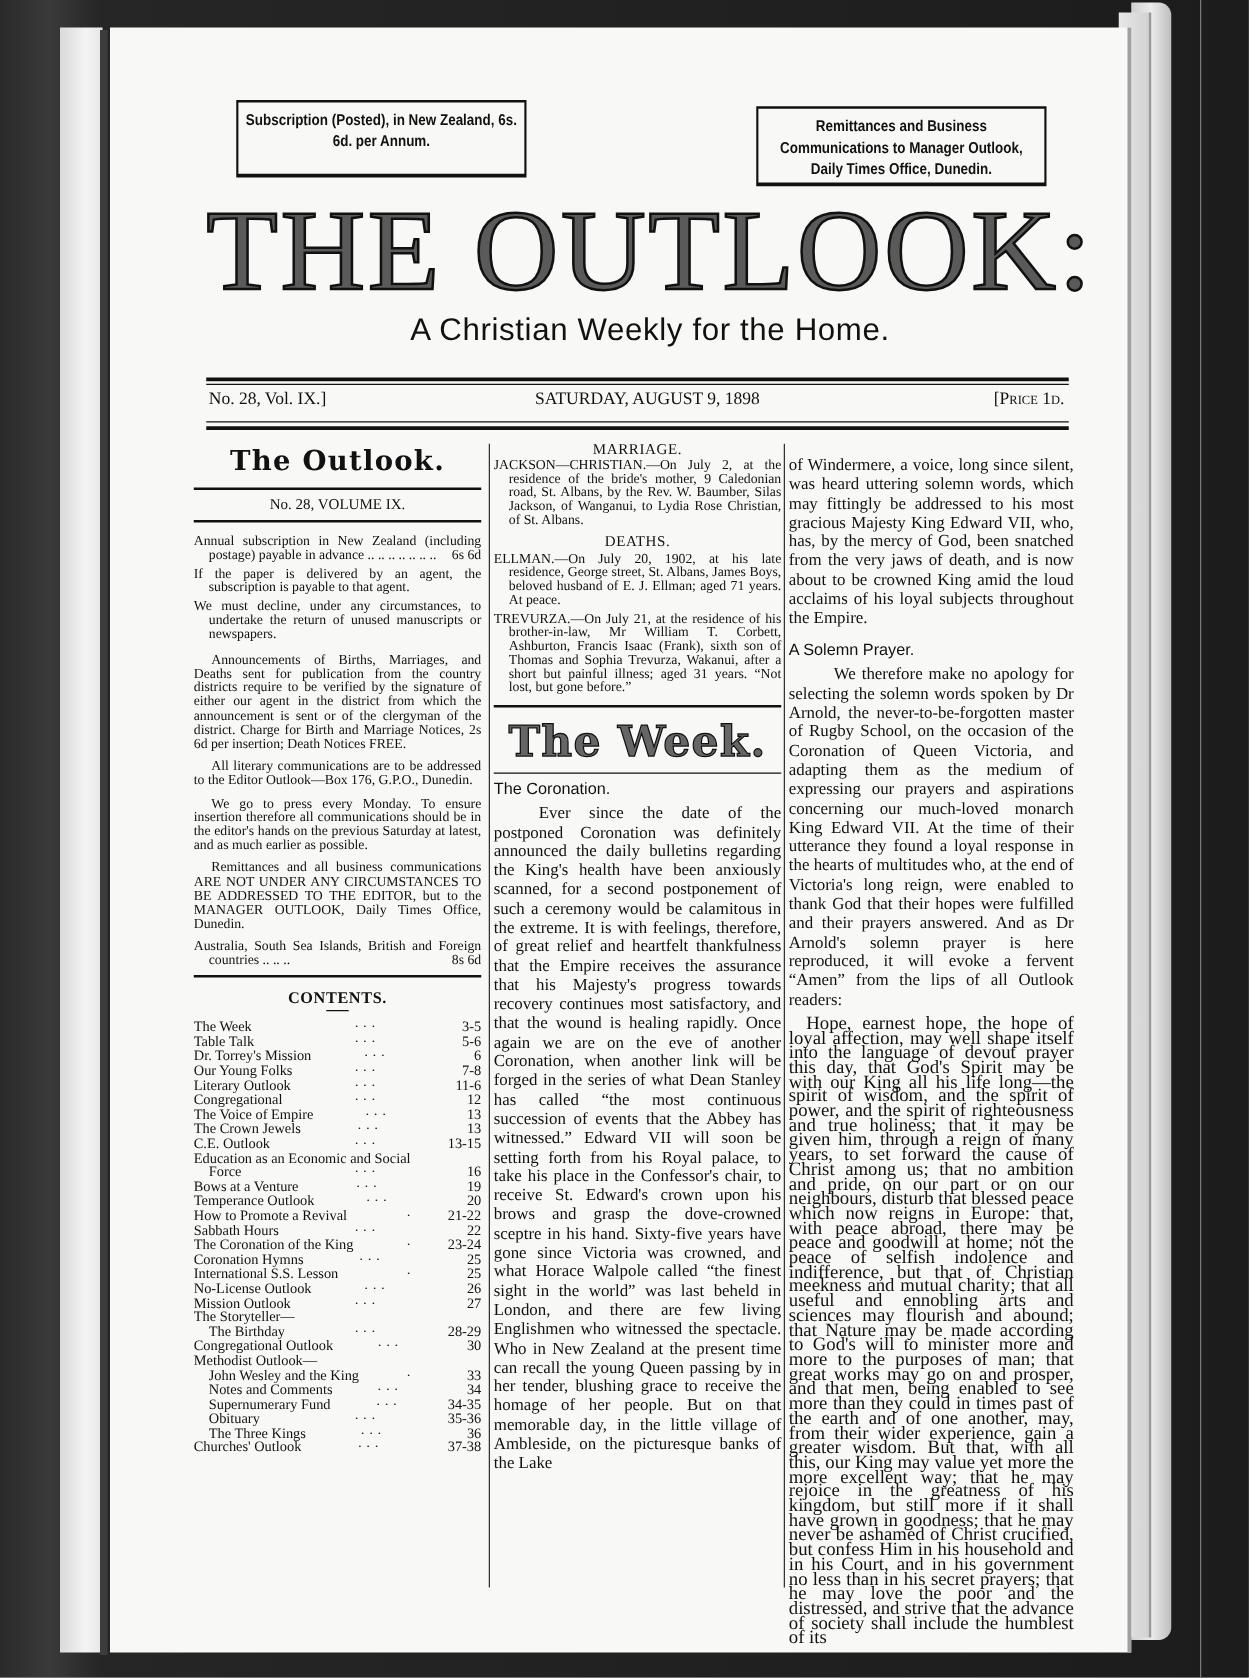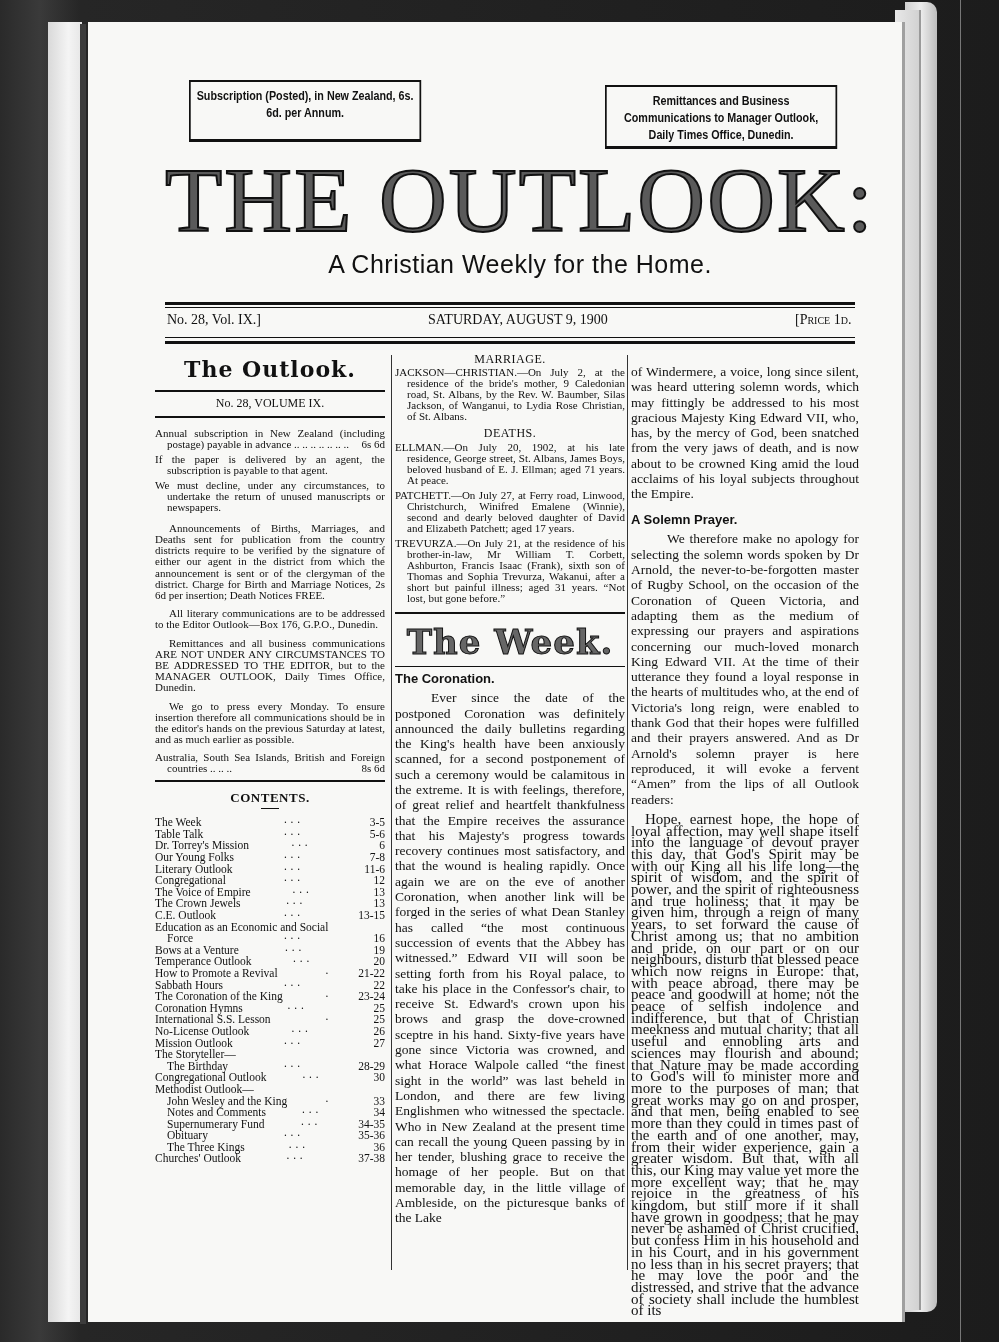--- a/index.html
+++ b/index.html
@@ -98,21 +98,21 @@
   .notice-head { text-align: center; font-size: 12px; margin: 2px 0 2px 0; letter-spacing: 0.5px; }
   .notice { padding-left: 12px; text-indent: -12px; font-size: 11px; line-height: 11px; margin: 0 0 4px 0 !important; }
   .contents-head { text-align: center; font-weight: bold; font-size: 13px; margin: 10px 0 2px 0; letter-spacing: 0.5px; }
   .contents-dash { width: 18px; height: 1px; background: #111; margin: 4px auto 8px auto; }
   .toc-row { display: flex; font-size: 11.5px; line-height: 11.6px; }
   .toc-title { flex: 1; white-space: nowrap; }
   .toc-dots { width: 110px; display: flex; justify-content: space-around; }
   .toc-page { width: 38px; text-align: right; }
   .toc-sub { padding-left: 12px; }
   .section-head {
-    font-family: "Liberation Sans", sans-serif; font-weight: bold; font-size: 13px;
+    font-family: "Liberation Sans", sans-serif; font-weight: normal; font-size: 13px;
     margin: 6px 0 6px 0;
   }
   .body-text { font-size: 13.5px; line-height: 15.3px; }
   .quote-text { font-size: 15px; line-height: 11.7px; }
 </style>
 </head>
 <body>
 
 <div class="scan-bg"></div>
 <div class="back-page"></div>
@@ -125,21 +125,21 @@
 
 <div class="hbox hbox-left">Subscription (Posted), in New Zealand, 6s. 6d. per Annum.</div>
 <div class="hbox hbox-right">Remittances and Business Communications to Manager Outlook, Daily Times Office, Dunedin.</div>
 
 <div class="masthead">THE OUTLOOK:</div>
 <div class="subtitle">A Christian Weekly for the Home.</div>
 
 <div class="rule" style="left:165px; top:302px; width:690px; height:3px;"></div>
 <div class="rule" style="left:165px; top:307px; width:690px; height:1px;"></div>
 <div class="dateline dl-left">No. 28, Vol. IX.]</div>
-<div class="dateline dl-center">SATURDAY, AUGUST 9, 1900</div>
+<div class="dateline dl-center">SATURDAY, AUGUST 9, 1898</div>
 <div class="dateline dl-right">[Price 1d.</div>
 <div class="rule" style="left:165px; top:337px; width:690px; height:1px;"></div>
 <div class="rule" style="left:165px; top:341px; width:690px; height:3px;"></div>
 
 <div class="vline" style="left:391px; top:355px; height:915px;"></div>
 <div class="vline" style="left:627px; top:355px; height:915px;"></div>
 
 <div class="col col-1">
   <div class="black-title outlook-title">The Outlook.</div>
   <div class="small-rule"></div>
@@ -148,22 +148,22 @@
 
   <p class="notice">
     <span>Annual subscription in New Zealand (including postage) payable in advance .. .. .. .. .. .. ..</span>
     <span style="float:right;">6s 6d</span>
   </p>
   <p class="notice">If the paper is delivered by an agent, the subscription is payable to that agent.</p>
   <p class="notice" style="margin-bottom:10px !important;">We must decline, under any circumstances, to undertake the return of unused manuscripts or newspapers.</p>
 
   <p class="first-indent" style="font-size:11px; line-height:11.2px;">Announcements of Births, Marriages, and Deaths sent for publication from the country districts require to be verified by the signature of either our agent in the district from which the announcement is sent or of the clergyman of the district. Charge for Birth and Marriage Notices, 2s 6d per insertion; Death Notices FREE.</p>
   <p class="first-indent" style="font-size:11px; line-height:11.2px;">All literary communications are to be addressed to the Editor Outlook—Box 176, G.P.O., Dunedin.</p>
+  <p class="first-indent" style="font-size:11px; line-height:11.2px;">We go to press every Monday. To ensure insertion therefore all communications should be in the editor's hands on the previous Saturday at latest, and as much earlier as possible.</p>
   <p class="first-indent" style="font-size:11px; line-height:11.2px;">Remittances and all business communications ARE NOT UNDER ANY CIRCUMSTANCES TO BE ADDRESSED TO THE EDITOR, but to the MANAGER OUTLOOK, Daily Times Office, Dunedin.</p>
-  <p class="first-indent" style="font-size:11px; line-height:11.2px;">We go to press every Monday. To ensure insertion therefore all communications should be in the editor's hands on the previous Saturday at latest, and as much earlier as possible.</p>
   <p class="notice">
     <span>Australia, South Sea Islands, British and Foreign countries .. .. ..</span>
     <span style="float:right;">8s 6d</span>
   </p>
   <div class="small-rule"></div>
 
   <div class="contents-head">CONTENTS.</div>
   <div class="contents-dash"></div>
   <div id="toc">
       <div class="toc-row">
@@ -317,21 +317,20 @@
         <span class="toc-page">37-38</span>
       </div>
     </div>
 </div>
 
 <div class="col col-2" style="font-size:11px; line-height:11.4px;">
   <div class="notice-head">MARRIAGE.</div>
   <p class="notice">JACKSON—CHRISTIAN.—On July 2, at the residence of the bride's mother, 9 Caledonian road, St. Albans, by the Rev. W. Baumber, Silas Jackson, of Wanganui, to Lydia Rose Christian, of St. Albans.</p>
   <div class="notice-head" style="margin-top:6px;">DEATHS.</div>
   <p class="notice">ELLMAN.—On July 20, 1902, at his late residence, George street, St. Albans, James Boys, beloved husband of E. J. Ellman; aged 71 years. At peace.</p>
-  <p class="notice">PATCHETT.—On July 27, at Ferry road, Linwood, Christchurch, Winifred Emalene (Winnie), second and dearly beloved daughter of David and Elizabeth Patchett; aged 17 years.</p>
   <p class="notice">TREVURZA.—On July 21, at the residence of his brother-in-law, Mr William T. Corbett, Ashburton, Francis Isaac (Frank), sixth son of Thomas and Sophia Trevurza, Wakanui, after a short but painful illness; aged 31 years. “Not lost, but gone before.”</p>
   <div class="small-rule" style="margin-top:8px;"></div>
   <div class="black-title week-title">The Week.</div>
   <div class="rule-inline" style="height:1px; background:#111; margin:2px 0 4px 0;"></div>
   <div class="section-head">The Coronation.</div>
   <p class="body-text big-indent">Ever since the date of the postponed Coronation was definitely announced the daily bulletins regarding the King's health have been anxiously scanned, for a second postponement of such a ceremony would be calamitous in the extreme. It is with feelings, therefore, of great relief and heartfelt thankfulness that the Empire receives the assurance that his Majesty's progress towards recovery continues most satisfactory, and that the wound is healing rapidly. Once again we are on the eve of another Coronation, when another link will be forged in the series of what Dean Stanley has called “the most continuous succession of events that the Abbey has witnessed.” Edward VII will soon be setting forth from his Royal palace, to take his place in the Confessor's chair, to receive St. Edward's crown upon his brows and grasp the dove-crowned sceptre in his hand. Sixty-five years have gone since Victoria was crowned, and what Horace Walpole called “the finest sight in the world” was last beheld in London, and there are few living Englishmen who witnessed the spectacle. Who in New Zealand at the present time can recall the young Queen passing by in her tender, blushing grace to receive the homage of her people. But on that memorable day, in the little village of Ambleside, on the picturesque banks of the Lake</p>
 </div>
 
 <div class="col col-3">
   <p class="body-text" style="margin-top:12px;">of Windermere, a voice, long since silent, was heard uttering solemn words, which may fittingly be addressed to his most gracious Majesty King Edward VII, who, has, by the mercy of God, been snatched from the very jaws of death, and is now about to be crowned King amid the loud acclaims of his loyal subjects throughout the Empire.</p>

